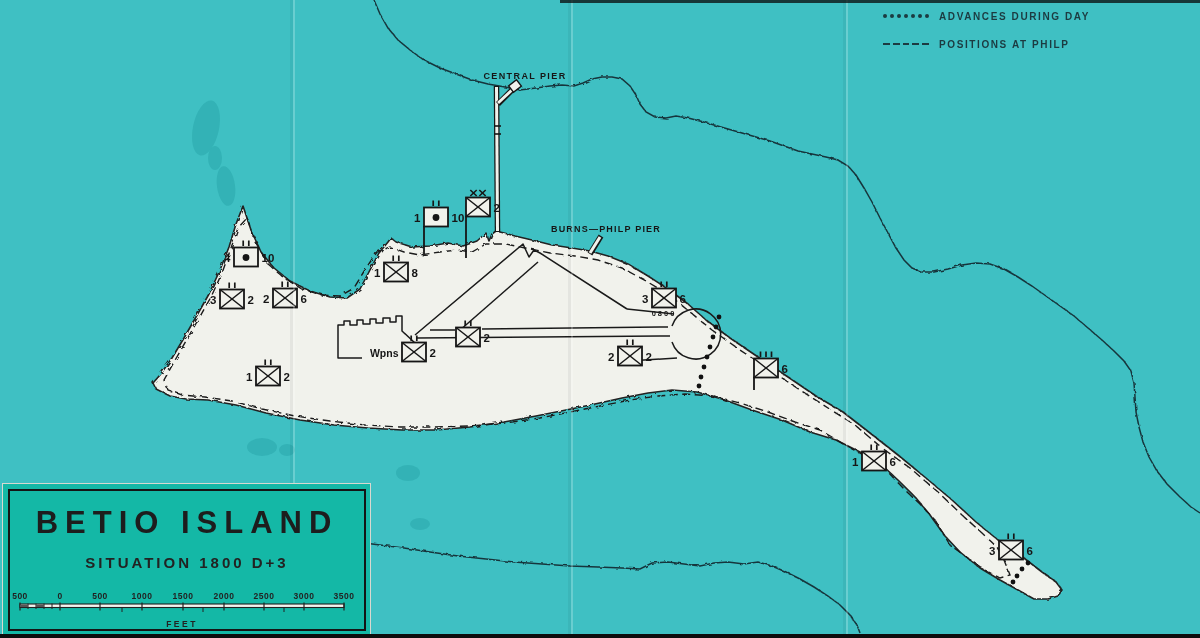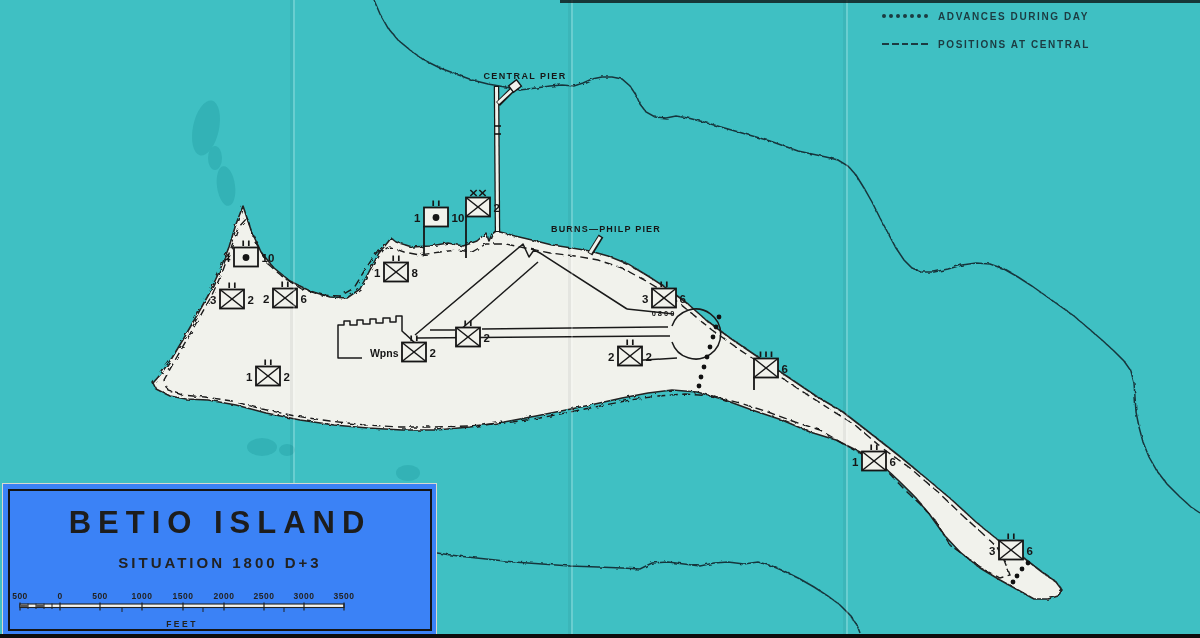--- a/index.html
+++ b/index.html
@@ -9,22 +9,22 @@
   
   .legend{position:absolute;top:8px;right:110px;color:#1c3b41;}
   .legend-row{display:flex;align-items:center;height:16px;margin-bottom:12px;}
   .legend-label{font-size:10px;font-weight:700;letter-spacing:1.6px;margin-left:10px;}
   .sym{display:flex;align-items:center;width:46px;}
   .sym.dots{gap:2.6px;}
   .sym.dots i{width:4.4px;height:4.4px;border-radius:50%;background:#1c3b41;}
   .sym.dashes{gap:3px;}
   .sym.dashes i{width:6.8px;height:2.4px;background:#1c3b41;}
   
-  .titleblock{position:absolute;left:2px;top:483px;width:400px;height:153px;
-              background:#3b82f6;box-shadow:0 0 0 1px #d8d8d0 inset;padding-left:35px;}
+  .titleblock{position:absolute;left:2px;top:483px;width:369px;height:153px;
+              background:#14b8a6;box-shadow:0 0 0 1px #d8d8d0 inset;}
   .titleblock .inner{position:absolute;left:6px;top:6px;right:5px;bottom:5px;
               border:2.5px solid #141414;}
   .tb-title{margin:0;text-align:center;margin-top:14px;font-size:31px;font-weight:700;
             letter-spacing:7px;color:#1d1d1d;}
   .tb-sub{margin:4px;text-align:center;margin-top:13px;font-size:15px;font-weight:700;
           letter-spacing:3px;color:#222;}
   #scalebar{position:absolute;left:0;bottom:2px;}
   
   .edge-bottom{position:absolute;left:0;bottom:0;width:1200px;height:4px;background:#0d0d0d;}
   .edge-top{position:absolute;right:0;top:0;width:640px;height:3px;background:rgba(10,10,10,.75);}
@@ -297,21 +297,21 @@
       <span class="legend-label">ADVANCES DURING DAY</span>
     </div>
     <div class="legend-row">
       <span class="sym dashes">
         <i></i>
           <i></i>
           <i></i>
           <i></i>
           <i></i>
       </span>
-      <span class="legend-label">POSITIONS AT CENTRAL</span>
+      <span class="legend-label">POSITIONS AT PHILP</span>
     </div>
   </div>
 
   <div class="titleblock">
     <div class="inner">
       <h1 class="tb-title">BETIO ISLAND</h1>
       <h2 class="tb-sub">SITUATION 1800 D+3</h2>
     </div>
     <svg id="scalebar" width="356" height="46" viewBox="0 0 356 46">
       <g id="scale-ticks">

